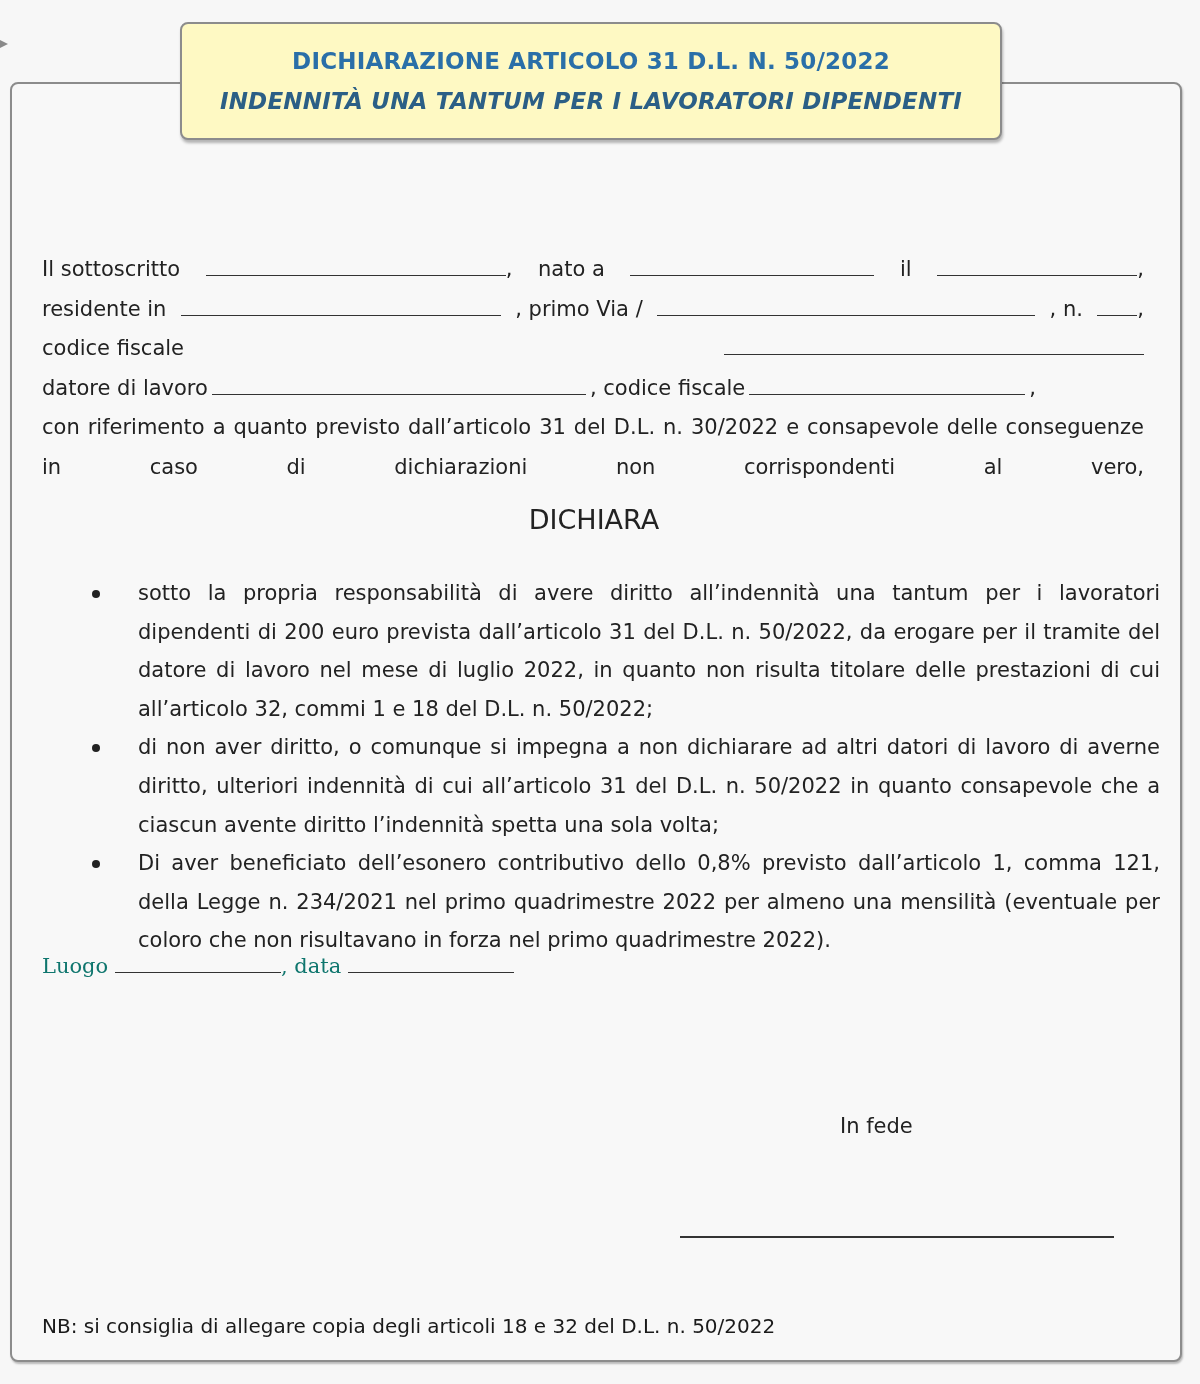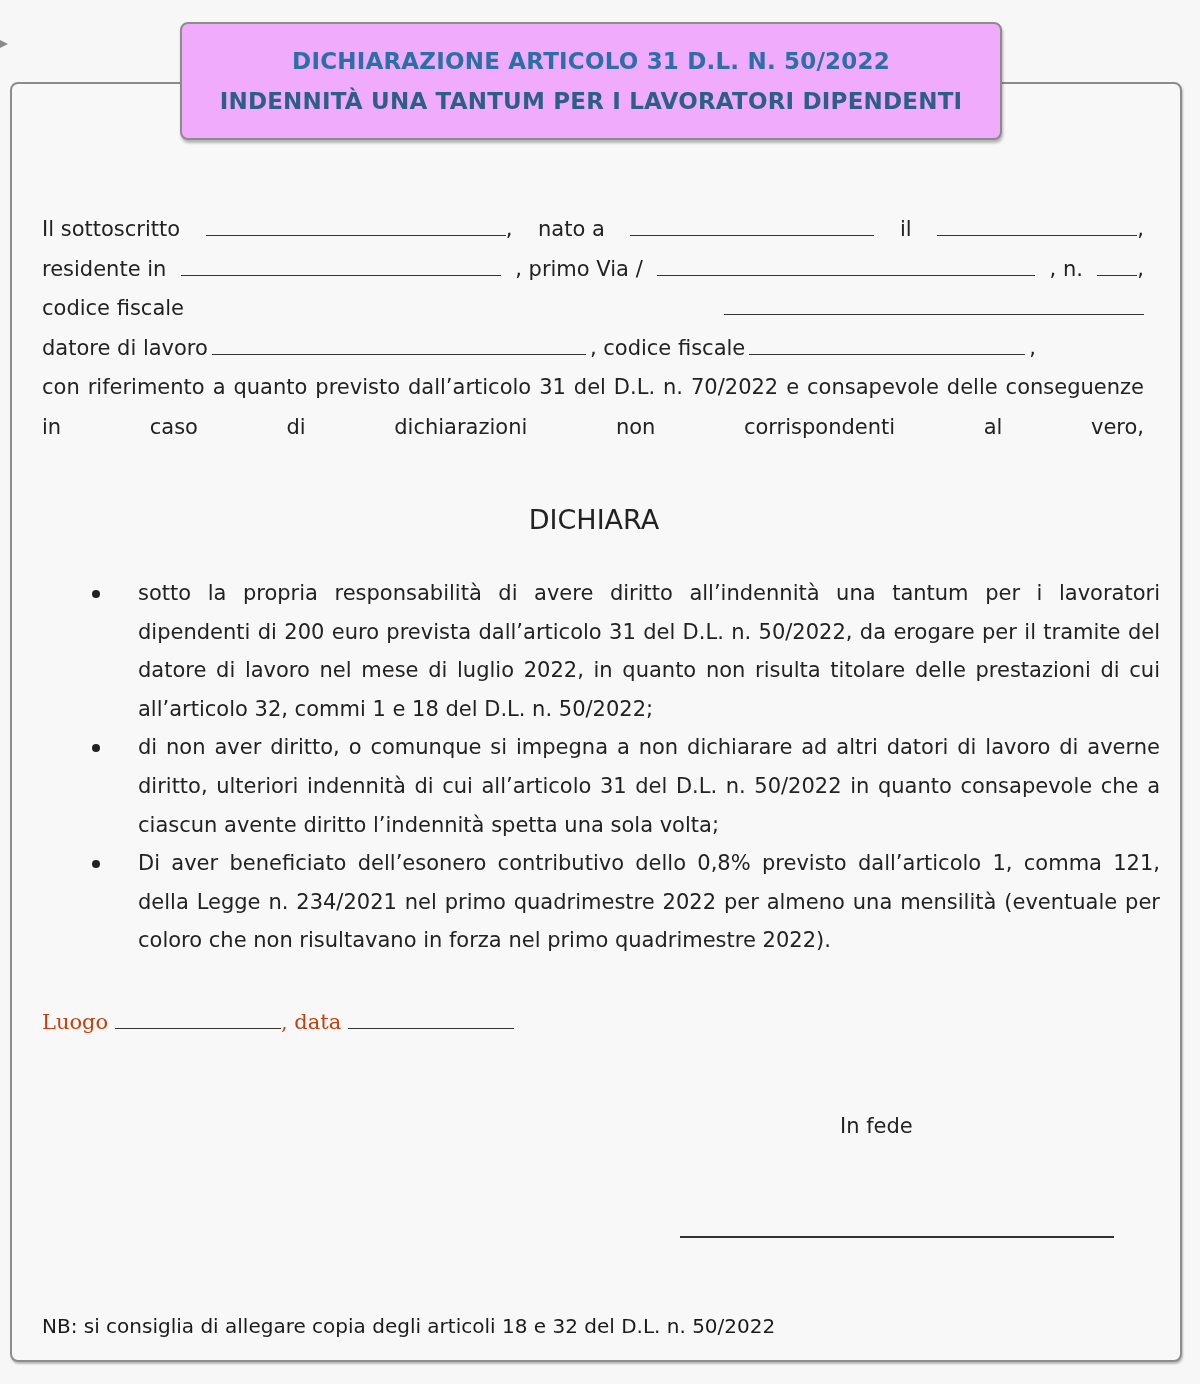--- a/index.html
+++ b/index.html
@@ -26,41 +26,42 @@
       border-radius: 8px;
       box-shadow: 1px 2px 2px rgba(0,0,0,0.25);
       background: #f8f8f8;
     }
     .title-box {
       position: absolute;
       left: 180px; top: 22px;
       width: 818px; height: 114px;
       border: 2px solid #8c8c8c;
       border-radius: 8px;
-      background: #f0abfc;
+      background: #fef9c3;
       box-shadow: 1px 3px 3px rgba(0,0,0,0.28);
       display: flex; flex-direction: column;
       align-items: center; justify-content: center;
       z-index: 2;
     }
     .title-line {
       font-weight: bold;
       font-size: 23px;
       letter-spacing: 0.2px;
       color: #2a6fa8;
       line-height: 40px;
       white-space: nowrap;
     }
-    .title-line.second { color: #2b5f86; }
+    .title-line.second { color: #2b5f86; font-style: italic; }
     .body-text {
       position: absolute;
       left: 42px; width: 1102px;
       font-size: 21px;
       line-height: 39.5px;
       color: #222;
+      margin-top: 40px;
     }
     .intro { top: 210px; }
     .line { display: flex; align-items: baseline; justify-content: space-between; white-space: nowrap; height: 39.5px; }
     .blank {
       display: inline-block;
       border-bottom: 1.6px solid #333;
       height: 20px;
       vertical-align: baseline;
     }
     .justify { text-align: justify; text-align-last: justify; }
@@ -72,23 +73,23 @@
       position: absolute; top: 558px; left: 70px; width: 1074px;
       margin: 16px; padding: 0; list-style: none;
       font-size: 21px; line-height: 38.6px; color: #222;
     }
     .decl-list li { position: relative; padding-left: 52px; text-align: justify; }
     .decl-list li .bullet {
       position: absolute; left: 6px; top: 16px;
       width: 8px; height: 8px; border-radius: 50%; background: #222;
     }
     .luogo {
-      position: absolute; top: 1008px; left: 42px;
+      position: absolute; top: 952px; left: 42px;
       font-family: "DejaVu Serif", serif;
-      font-size: 21px; color: #c2410c; white-space: nowrap;
+      font-size: 21px; color: #0f766e; white-space: nowrap;
     }
     .in-fede {
       position: absolute; top: 1114px; left: 840px;
       font-size: 21px; color: #222;
     }
     .sig-line {
       position: absolute; top: 1236px; left: 680px;
       width: 434px; border-bottom: 2px solid #333;
     }
     .nb {
@@ -138,21 +139,21 @@
     <span>codice  fiscale</span>
     <span class="blank" style="width:420px"></span>
   </div>
   <div class="line" style="justify-content:flex-start;gap:4px;">
     <span>datore di lavoro</span>
     <span class="blank" style="width:374px"></span>
     <span>, codice fiscale</span>
     <span class="blank" style="width:276px"></span>
     <span>,</span>
   </div>
-  <div class="justify">con riferimento a quanto previsto dall’articolo 31 del D.L. n. 70/2022 e consapevole delle conseguenze in caso di dichiarazioni non corrispondenti al vero,</div>
+  <div class="justify">con riferimento a quanto previsto dall’articolo 31 del D.L. n. 30/2022 e consapevole delle conseguenze in caso di dichiarazioni non corrispondenti al vero,</div>
 </div>
 
 <div class="dichiara">DICHIARA</div>
 
 <ul class="decl-list">
   <li>
     <span class="bullet"></span>
     <span>sotto la propria responsabilità di avere diritto all’indennità una tantum per i lavoratori dipendenti di 200 euro prevista dall’articolo 31 del D.L. n. 50/2022, da erogare per il tramite del datore di lavoro nel mese di luglio 2022, in quanto non risulta titolare delle prestazioni di cui all’articolo 32, commi 1 e 18 del D.L. n. 50/2022;</span>
   </li>
   <li>

